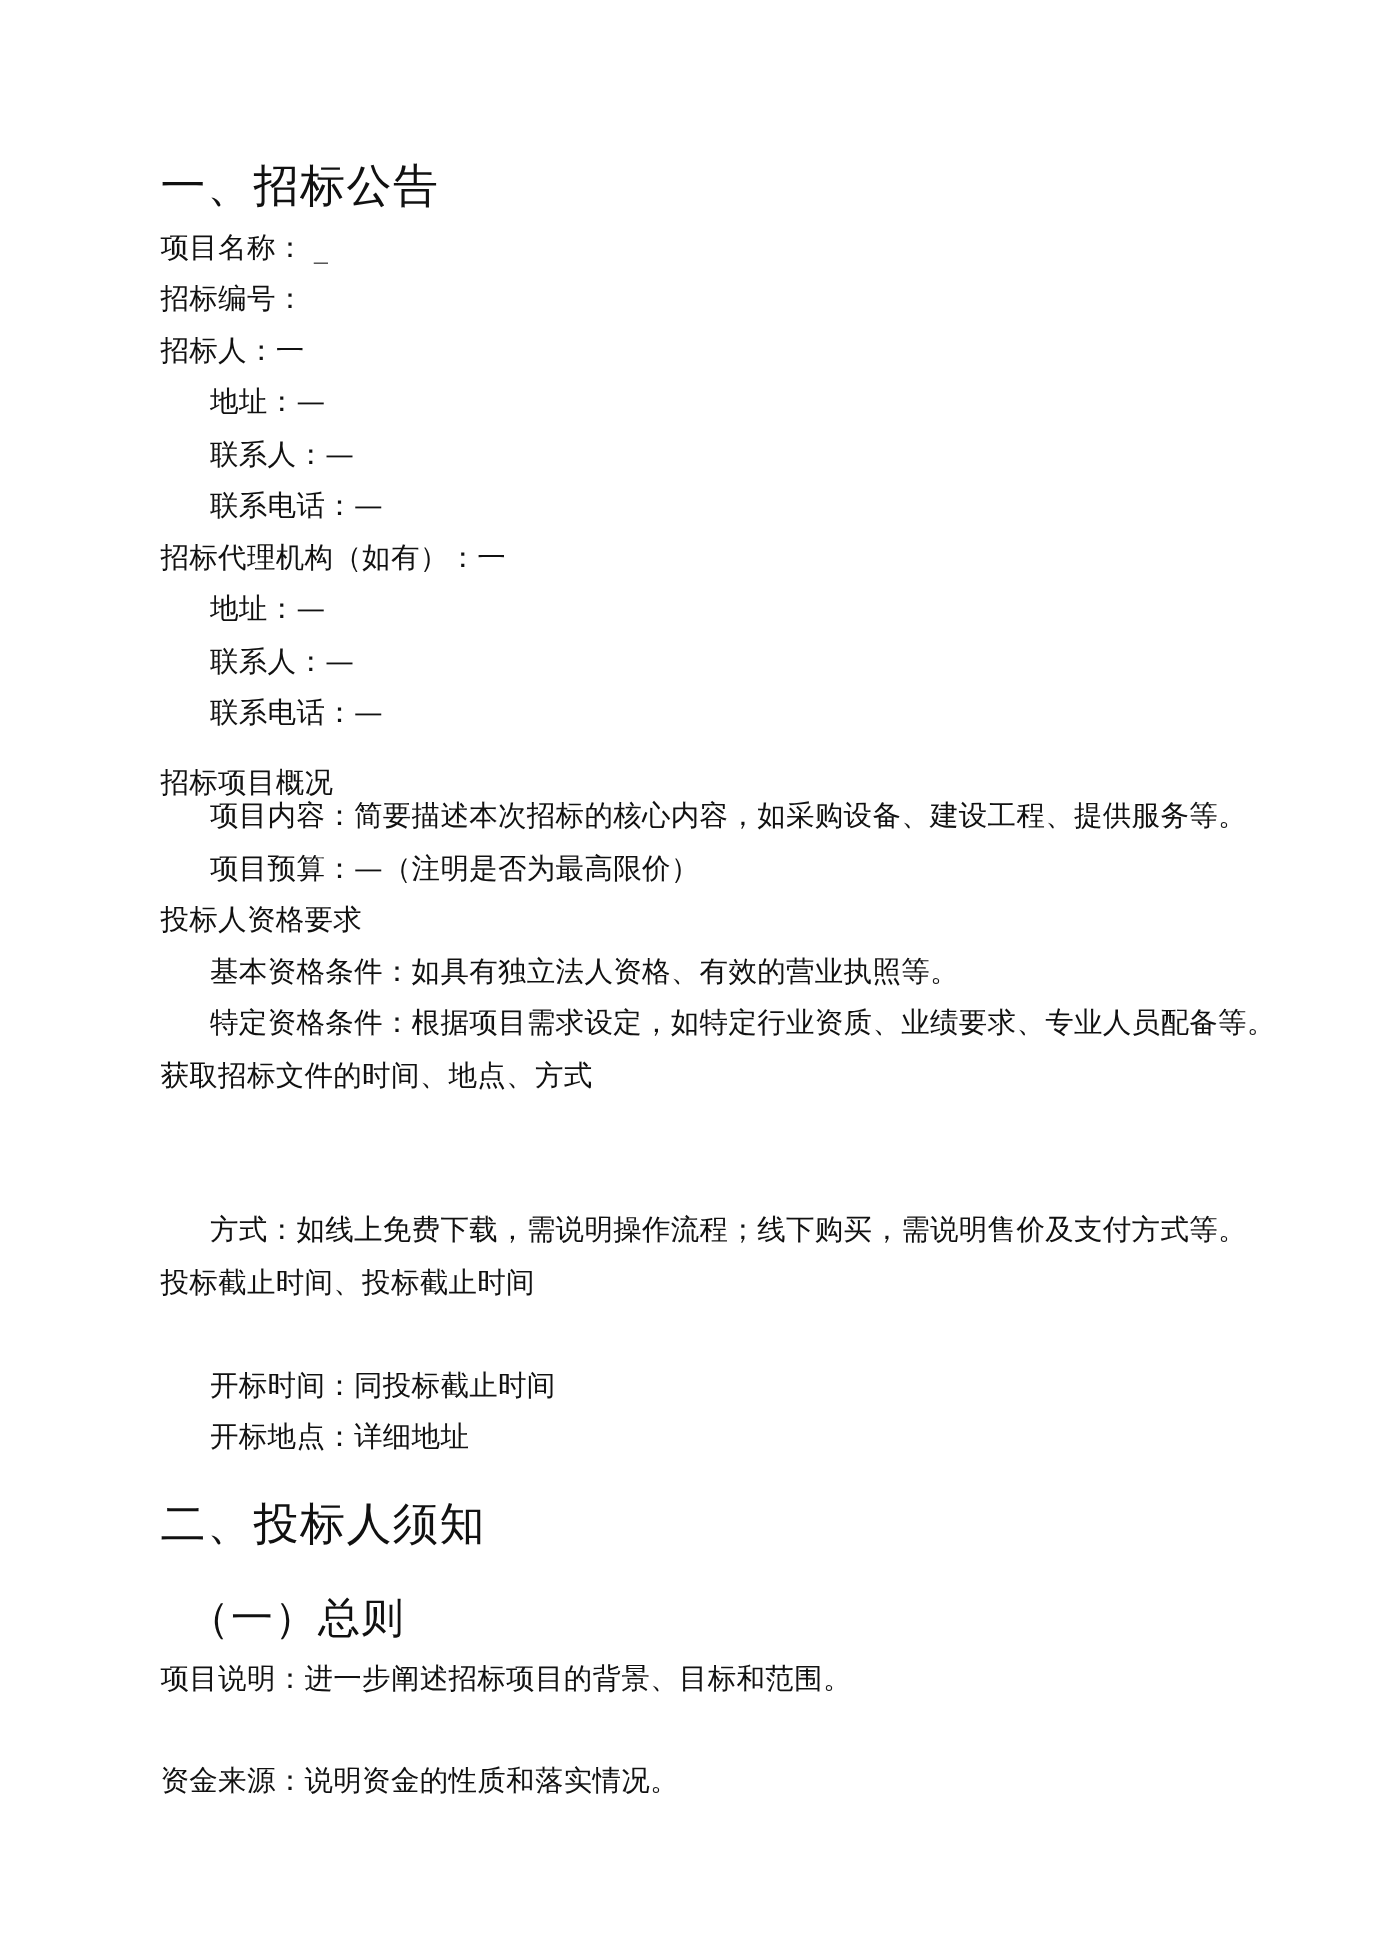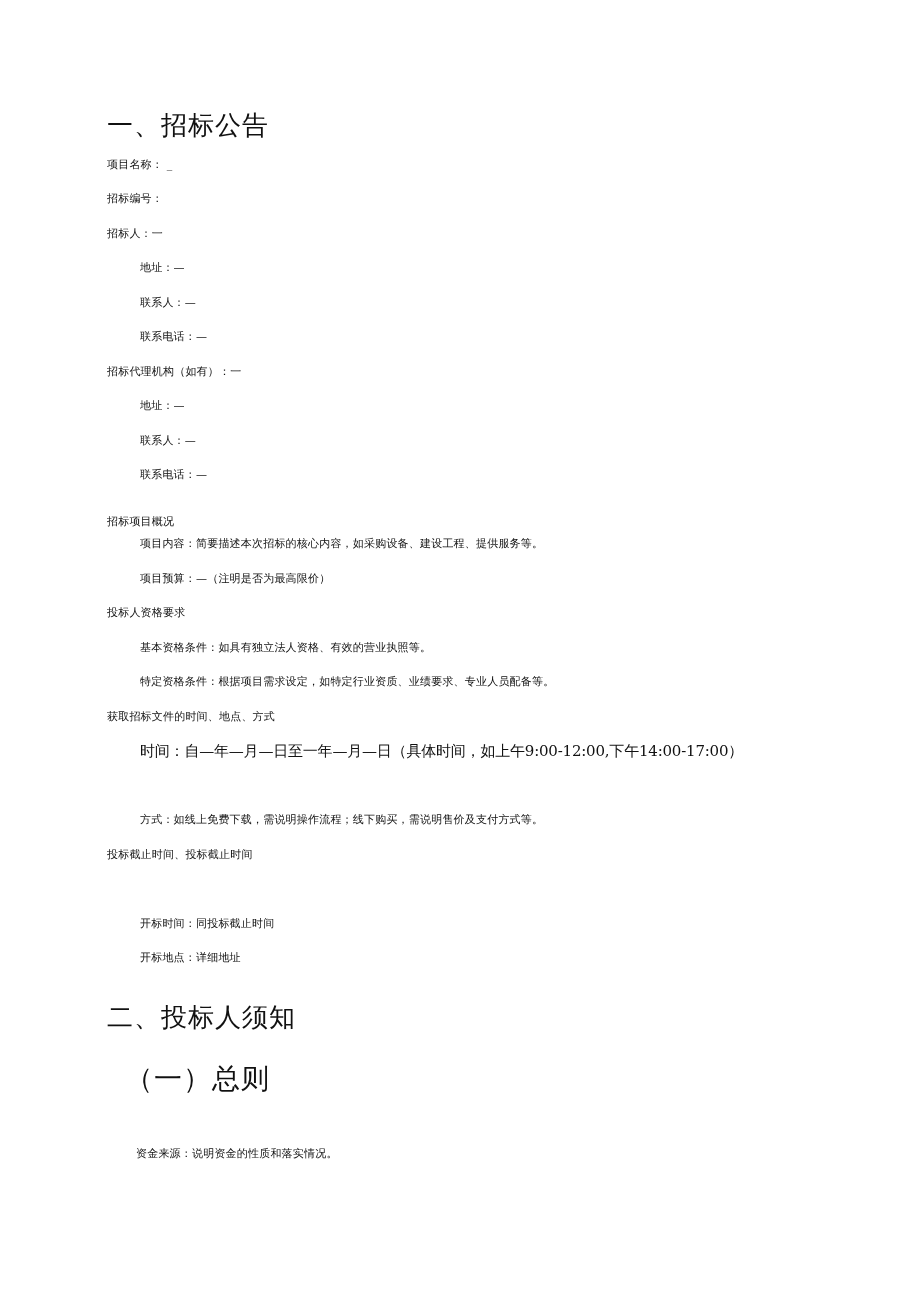--- a/index.html
+++ b/index.html
@@ -19,30 +19,30 @@
       position: absolute;
       left: 0;
       top: 0;
       width: 920px;
       height: 1301px;
     }
     .line {
       position: absolute;
       left: 107px;
       white-space: nowrap;
-      font-size: 11px;
+      font-size: 19px;
       line-height: 20px;
       letter-spacing: 0.2px;
     }
     .indent { left: 140px; }
     .h1 {
       position: absolute;
       left: 107px;
       white-space: nowrap;
-      font-size: 26px;
+      font-size: 30px;
       line-height: 28px;
       letter-spacing: 1px;
     }
     .h2 {
       position: absolute;
       left: 125px;
       white-space: nowrap;
       font-size: 28px;
       line-height: 26px;
       letter-spacing: 1px;
@@ -71,25 +71,25 @@
 
   <div class="line" style="top:500px;margin-top:12px;">招标项目概况</div>
   <div class="line indent" style="top:534px;">项目内容：简要描述本次招标的核心内容，如采购设备、建设工程、提供服务等。</div>
   <div class="line indent" style="top:569px;">项目预算：—（注明是否为最高限价）</div>
 
   <div class="line" style="top:603px;">投标人资格要求</div>
   <div class="line indent" style="top:638px;">基本资格条件：如具有独立法人资格、有效的营业执照等。</div>
   <div class="line indent" style="top:672px;">特定资格条件：根据项目需求设定，如特定行业资质、业绩要求、专业人员配备等。</div>
 
   <div class="line" style="top:707px;">获取招标文件的时间、地点、方式</div>
-  <div class="line indent" style="top:741px; font-size:15px; letter-spacing:-0.2px;">时间：自—年—月—日至一年—月—日（具体时间，如上午9:00-12:00,下午14:00-17:00）</div>
   <div class="line indent" style="top:810px;">方式：如线上免费下载，需说明操作流程；线下购买，需说明售价及支付方式等。</div>
 
   <div class="line" style="top:845px;">投标截止时间、投标截止时间</div>
   <div class="line indent" style="top:914px;">开标时间：同投标截止时间</div>
   <div class="line indent" style="top:948px;">开标地点：详细地址</div>
 
   <div class="h1" style="top:1003px;">二、投标人须知</div>
   <div class="h2" style="top:1066px;">（一）总则</div>
 
-  <div class="line" style="top:1144px;margin-left:29px;">资金来源：说明资金的性质和落实情况。</div>
+  <div class="line" style="top:1109px;">项目说明：进一步阐述招标项目的背景、目标和范围。</div>
+  <div class="line" style="top:1177px;">资金来源：说明资金的性质和落实情况。</div>
 
 </div>
 
 </body></html>

